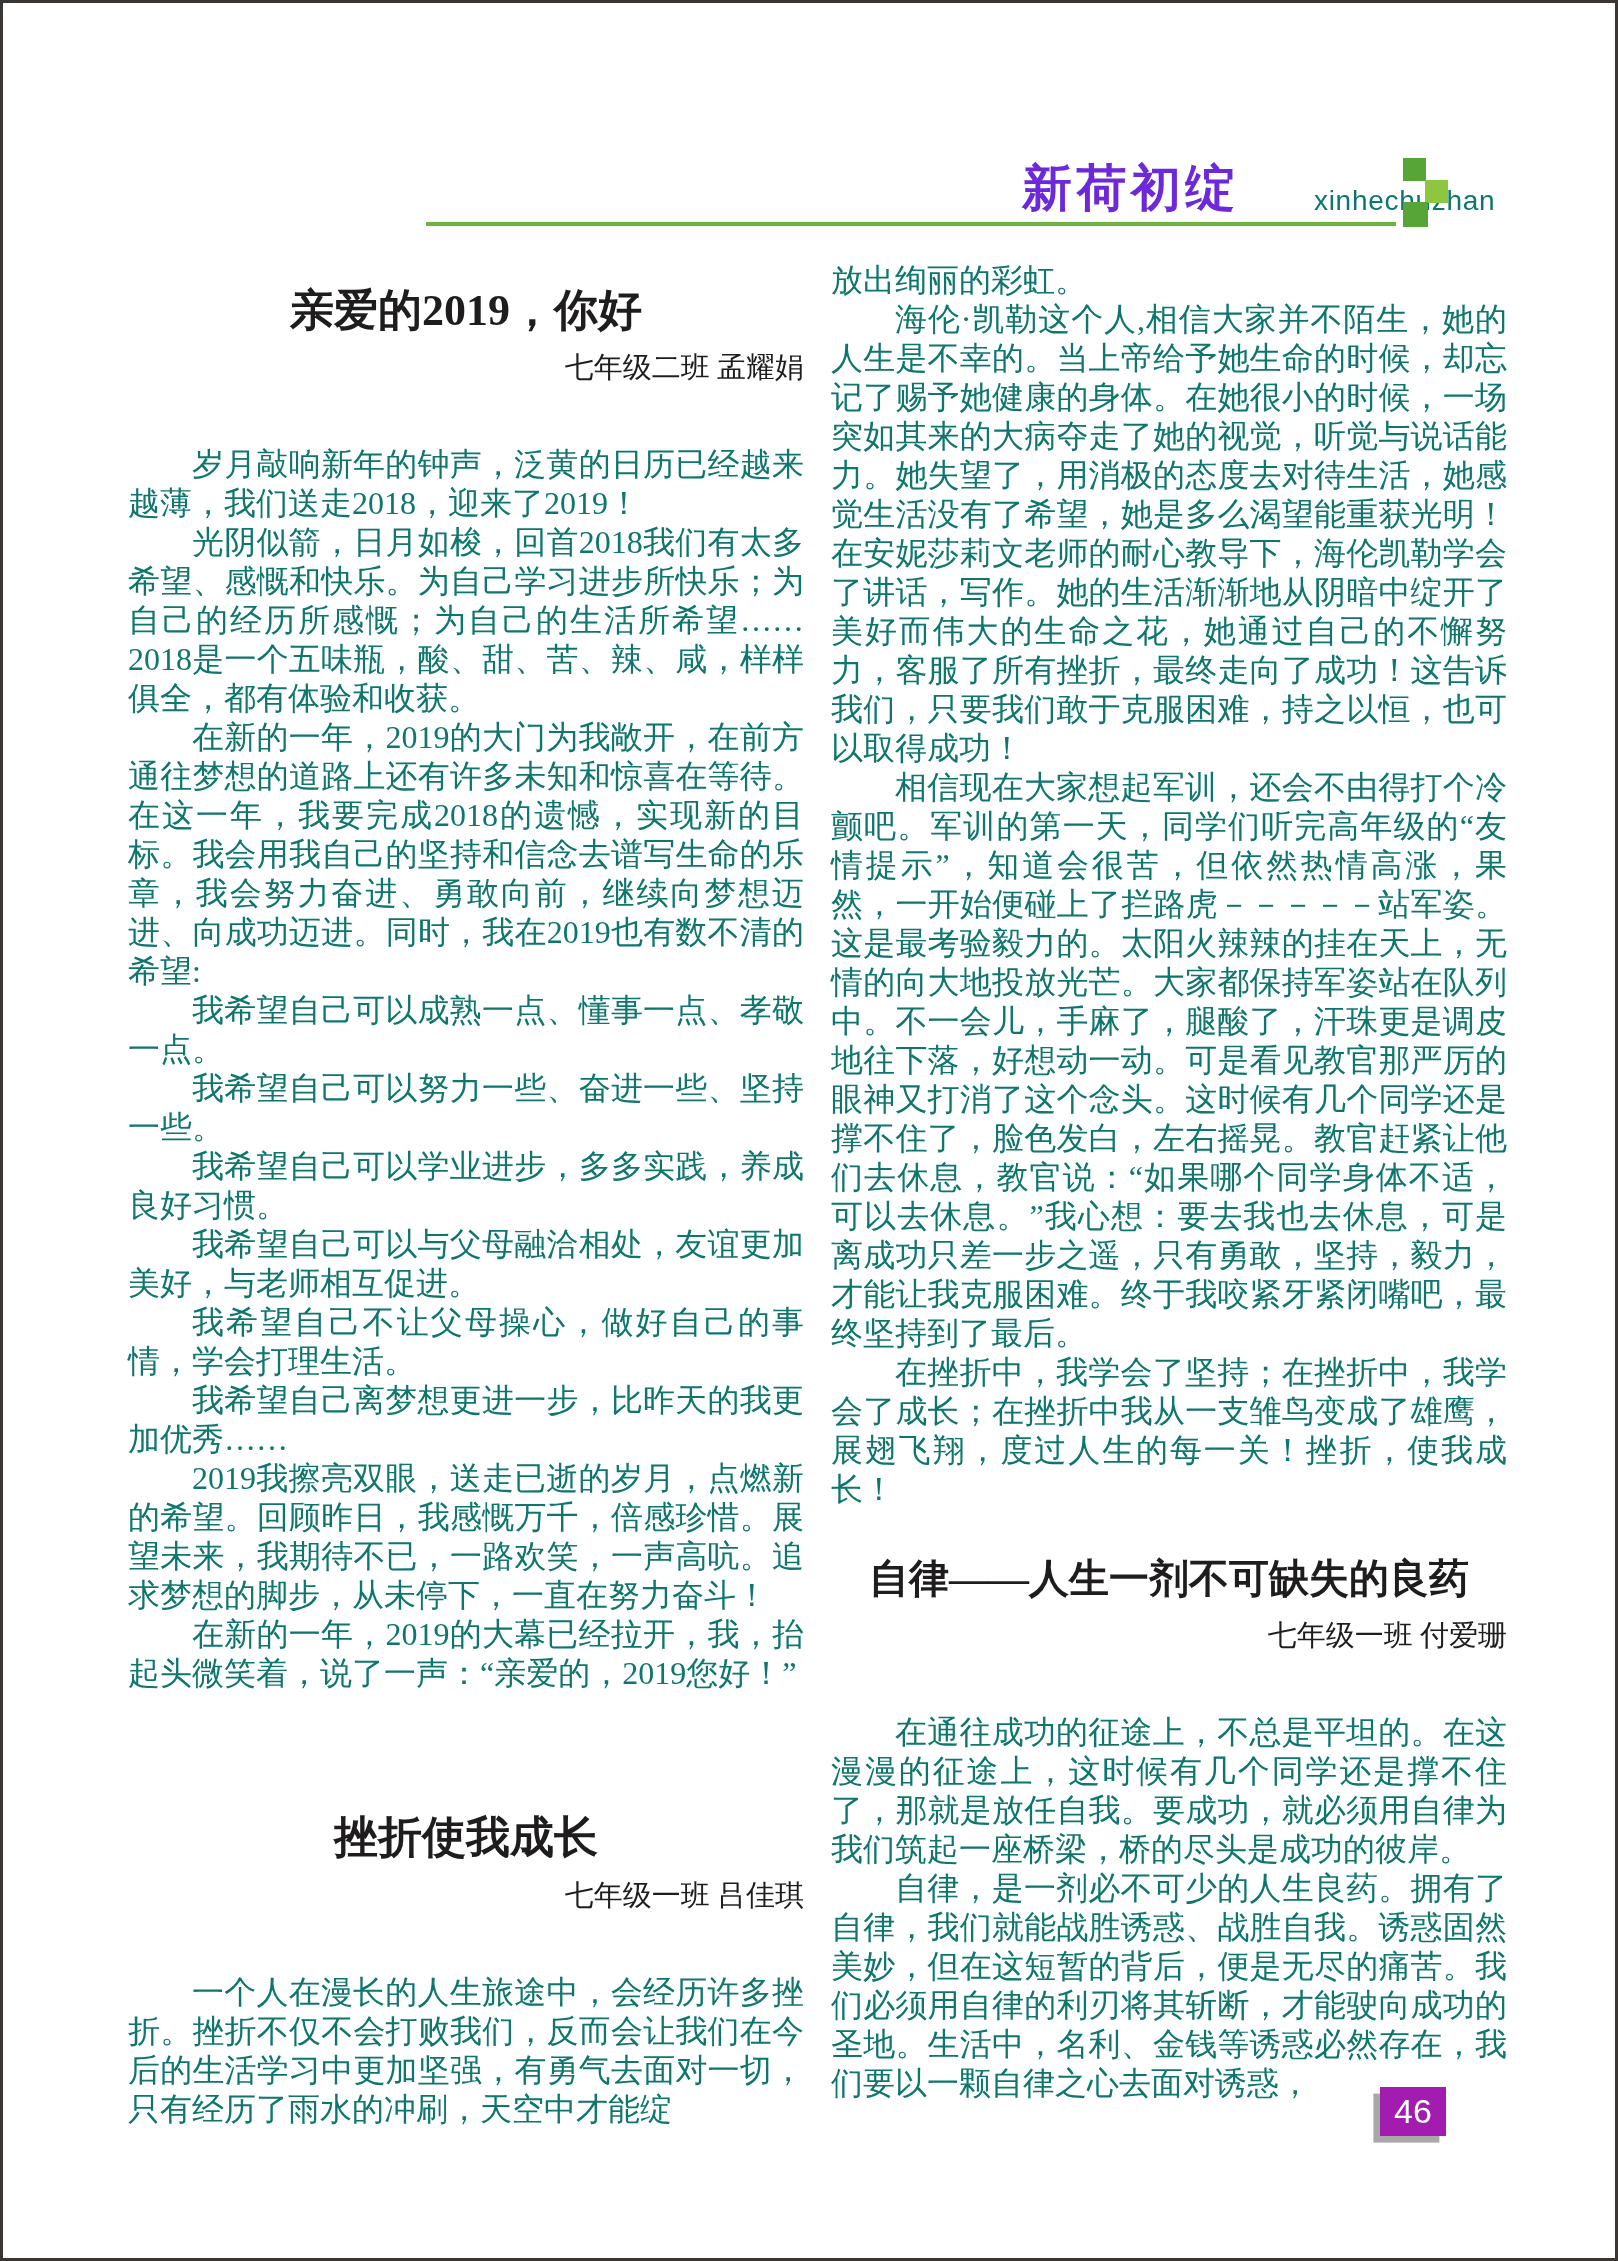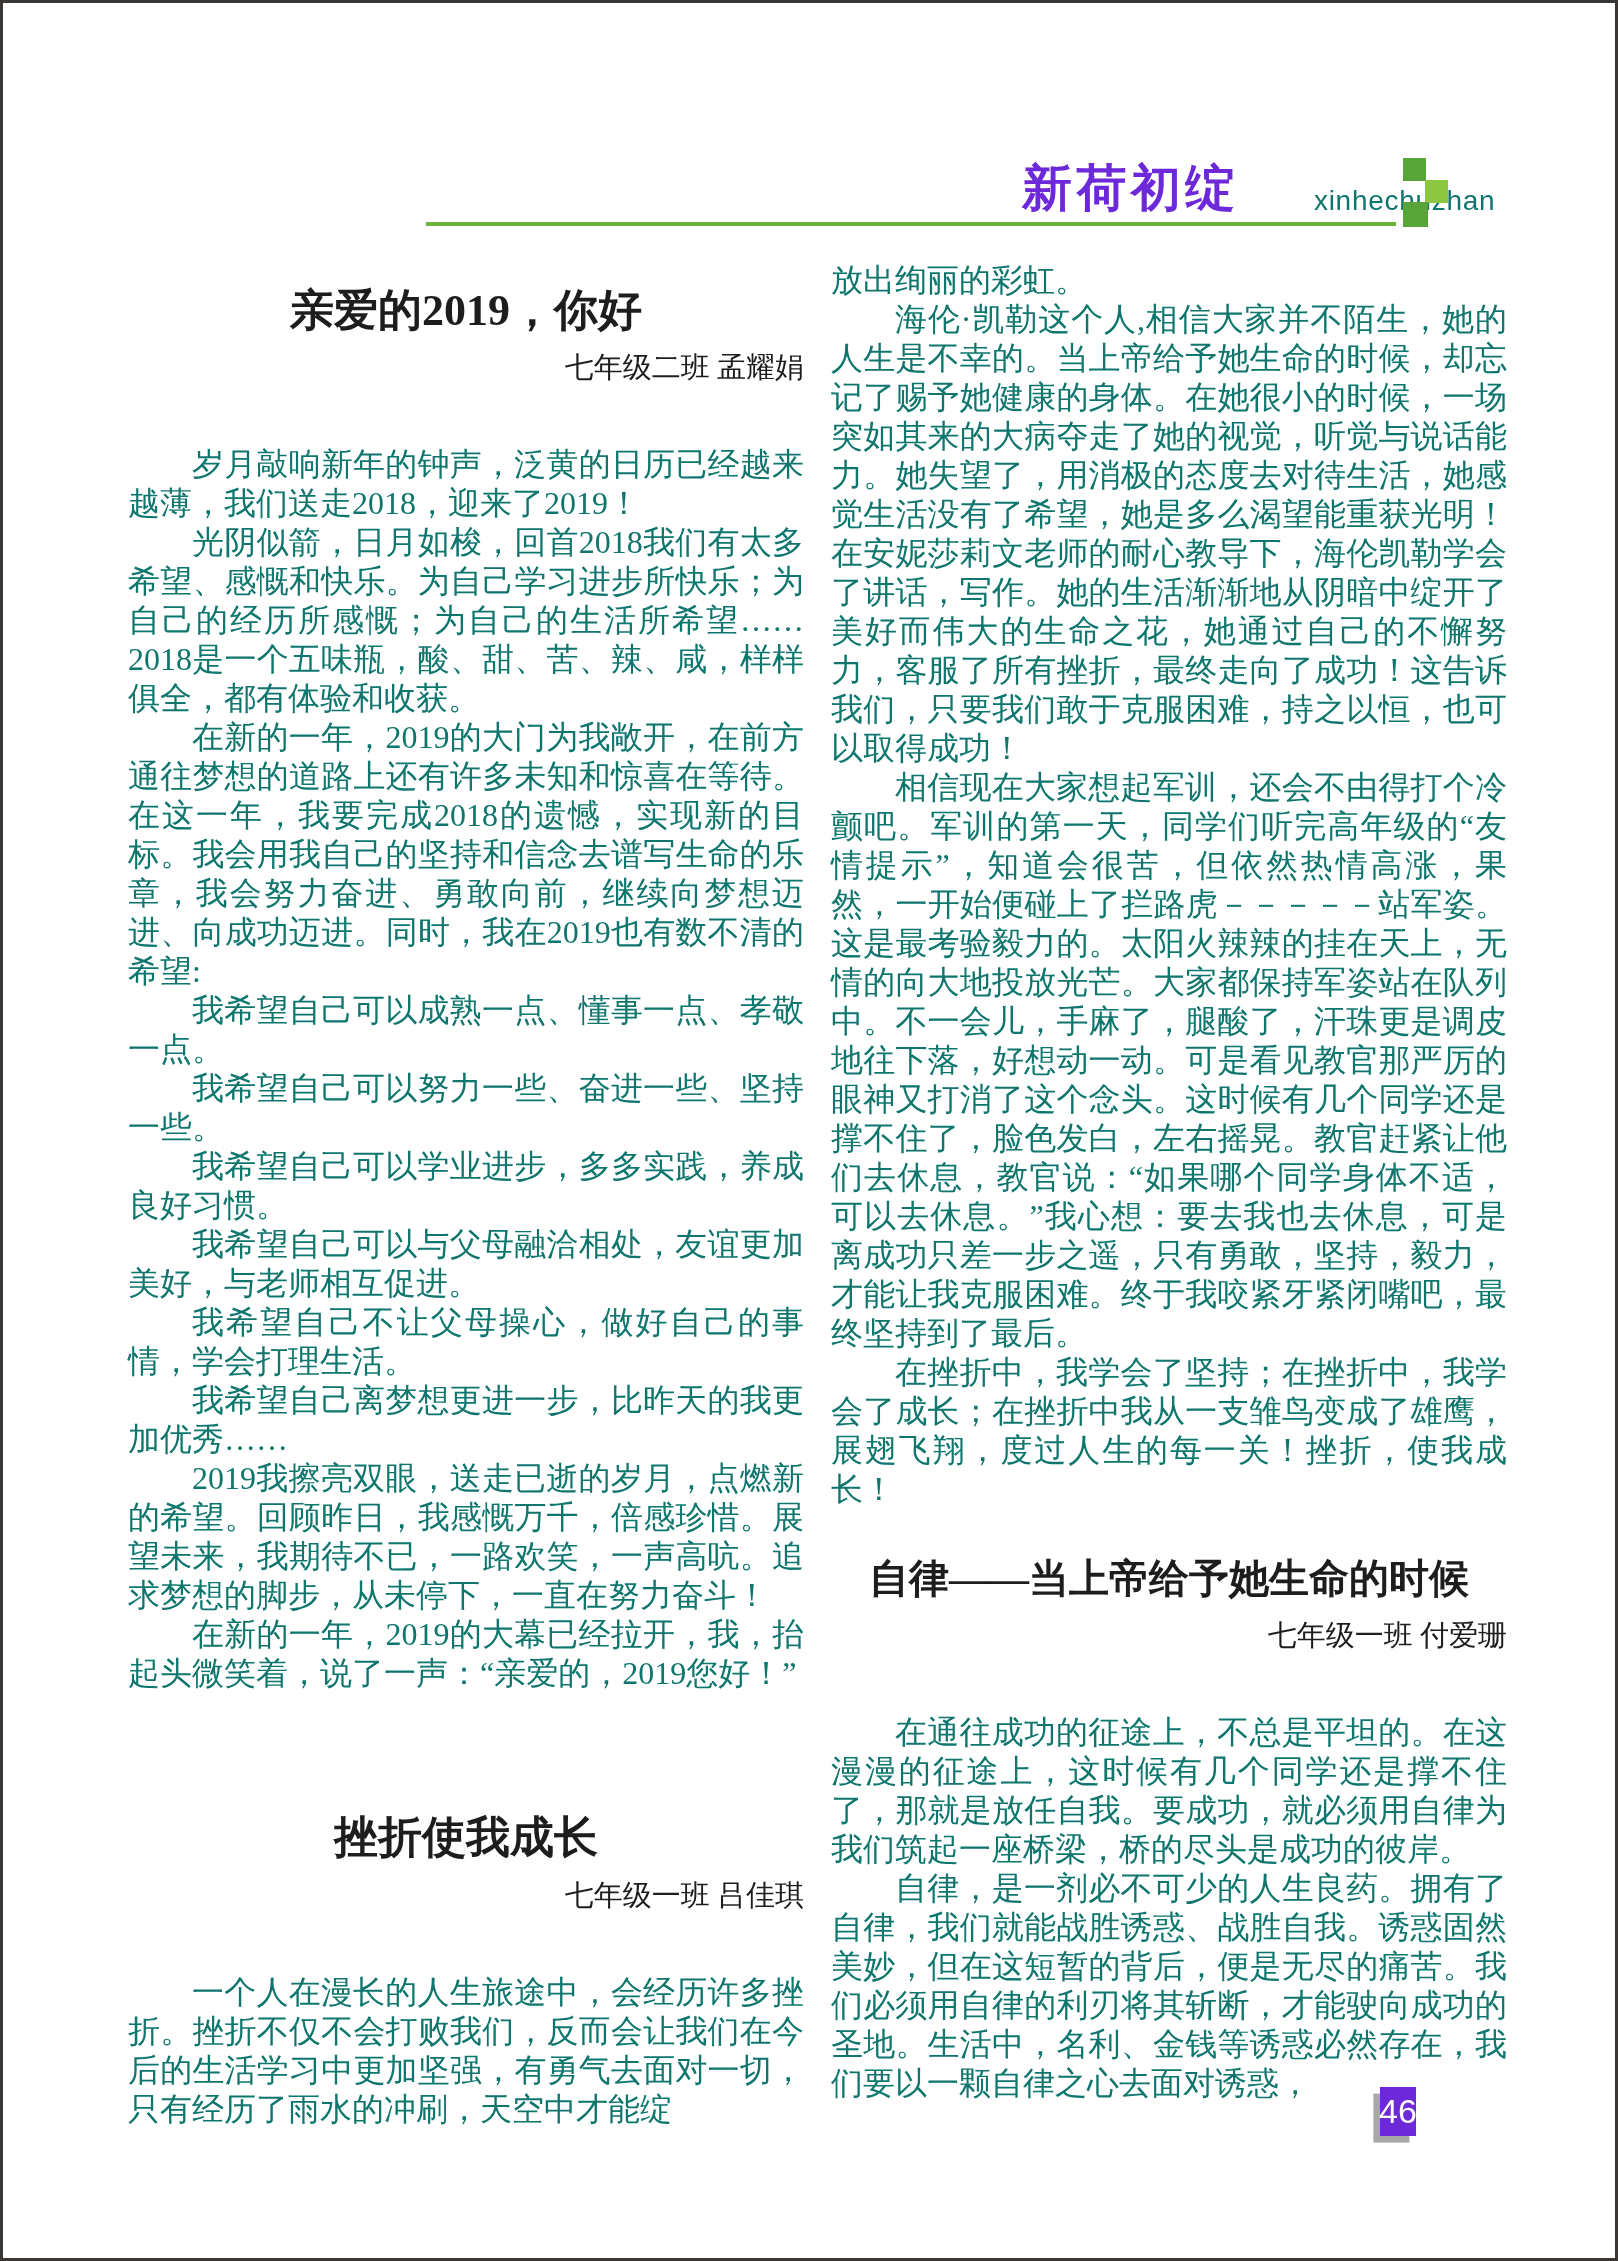--- a/index.html
+++ b/index.html
@@ -52,22 +52,22 @@
     text-align:justify; text-indent:2em;
     margin:0; color:#0f766e;
   }
   .col p.body.no-indent { text-indent:0; }
   .a1-head { margin-top:38px; }
   .a2-head { margin-top:118px; }
   .a3-head { margin-top:43px; }
   
   .page-num {
     position:absolute; left:1377px; top:2084px;
-    width:36px; height:49px;
-    background:#6d28d9;
+    width:66px; height:49px;
+    background:#a21caf;
     box-shadow:-6.6px 6.6px 0 #a8a8a8;
     display:flex; align-items:center; justify-content:center;
     font-family:"Liberation Sans", sans-serif;
     font-size:34px; color:#ffffff;
   }
 </style>
 </head>
 <body>
 
 <div class="page">
@@ -107,21 +107,21 @@
     <p class="body">一个人在漫长的人生旅途中，会经历许多挫折。挫折不仅不会打败我们，反而会让我们在今后的生活学习中更加坚强，有勇气去面对一切，只有经历了雨水的冲刷，天空中才能绽</p>
   </div>
 
   <div class="col col-right">
     <p class="body no-indent">放出绚丽的彩虹。</p>
     <p class="body">海伦·凯勒这个人,相信大家并不陌生，她的人生是不幸的。当上帝给予她生命的时候，却忘记了赐予她健康的身体。在她很小的时候，一场突如其来的大病夺走了她的视觉，听觉与说话能力。她失望了，用消极的态度去对待生活，她感觉生活没有了希望，她是多么渴望能重获光明！在安妮莎莉文老师的耐心教导下，海伦凯勒学会了讲话，写作。她的生活渐渐地从阴暗中绽开了美好而伟大的生命之花，她通过自己的不懈努力，客服了所有挫折，最终走向了成功！这告诉我们，只要我们敢于克服困难，持之以恒，也可以取得成功！</p>
     <p class="body">相信现在大家想起军训，还会不由得打个冷颤吧。军训的第一天，同学们听完高年级的“友情提示”，知道会很苦，但依然热情高涨，果然，一开始便碰上了拦路虎－－－－－站军姿。这是最考验毅力的。太阳火辣辣的挂在天上，无情的向大地投放光芒。大家都保持军姿站在队列中。不一会儿，手麻了，腿酸了，汗珠更是调皮地往下落，好想动一动。可是看见教官那严厉的眼神又打消了这个念头。这时候有几个同学还是撑不住了，脸色发白，左右摇晃。教官赶紧让他们去休息，教官说：“如果哪个同学身体不适，可以去休息。”我心想：要去我也去休息，可是离成功只差一步之遥，只有勇敢，坚持，毅力，才能让我克服困难。终于我咬紧牙紧闭嘴吧，最终坚持到了最后。</p>
     <p class="body">在挫折中，我学会了坚持；在挫折中，我学会了成长；在挫折中我从一支雏鸟变成了雄鹰，展翅飞翔，度过人生的每一关！挫折，使我成长！</p>
 
     <div class="a3-head">
-      <h1 class="article-title long">自律——当上帝给予她生命的时候</h1>
+      <h1 class="article-title long">自律——人生一剂不可缺失的良药</h1>
       <div class="article-author">七年级一班 付爱珊</div>
     </div>
     <div class="body-gap"></div>
     <p class="body">在通往成功的征途上，不总是平坦的。在这漫漫的征途上，这时候有几个同学还是撑不住了，那就是放任自我。要成功，就必须用自律为我们筑起一座桥梁，桥的尽头是成功的彼岸。</p>
     <p class="body">自律，是一剂必不可少的人生良药。拥有了自律，我们就能战胜诱惑、战胜自我。诱惑固然美妙，但在这短暂的背后，便是无尽的痛苦。我们必须用自律的利刃将其斩断，才能驶向成功的圣地。生活中，名利、金钱等诱惑必然存在，我们要以一颗自律之心去面对诱惑，</p>
   </div>
 
   <div class="page-num">46</div>
 
 </div>

